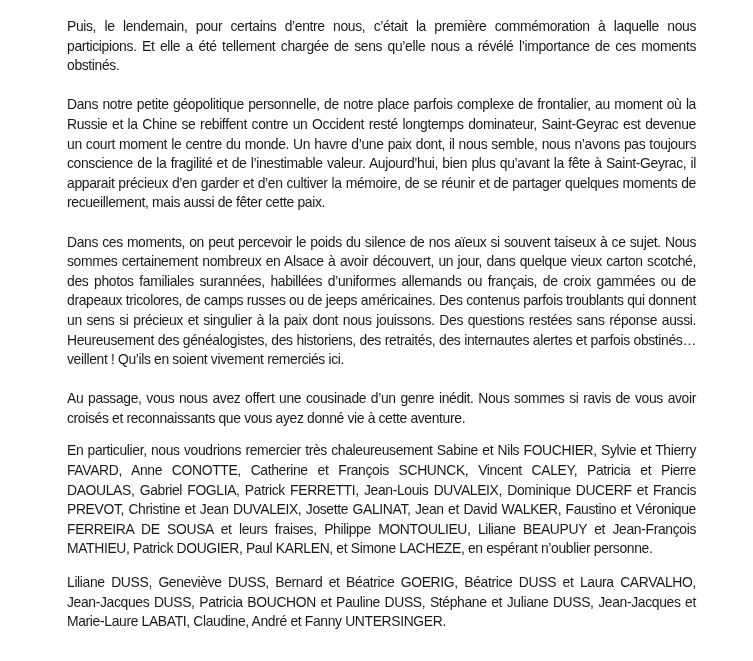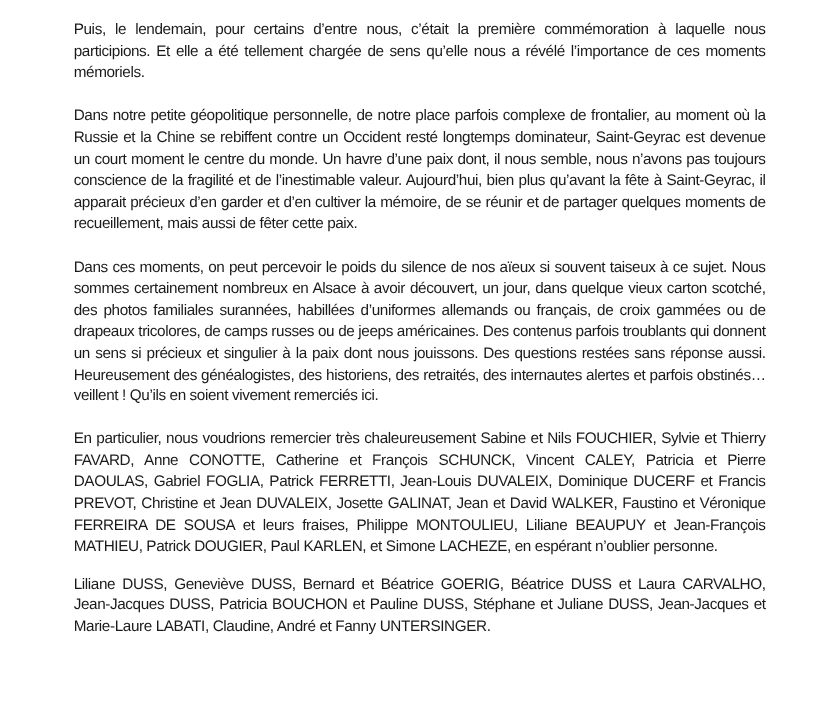--- a/index.html
+++ b/index.html
@@ -34,18 +34,19 @@
       margin-bottom: 13px;
     }
     .para.mid {
       margin-bottom: 14px;
     }
   </style>
 </head>
 <body>
 
 <div class="page">
-  <p class="para">Puis, le lendemain, pour certains d’entre nous, c’était la première commémoration à laquelle nous participions. Et elle a été tellement chargée de sens qu’elle nous a révélé l’importance de ces moments mémoriels.</p>
+  <p class="para">Puis, le lendemain, pour certains d’entre nous, c’était la première commémoration à laquelle nous participions. Et elle a été tellement chargée de sens qu’elle nous a révélé l’importance de ces moments obstinés.</p>
   <p class="para">Dans notre petite géopolitique personnelle, de notre place parfois complexe de frontalier, au moment où la Russie et la Chine se rebiffent contre un Occident resté longtemps dominateur, Saint-Geyrac est devenue un court moment le centre du monde. Un havre d’une paix dont, il nous semble, nous n’avons pas toujours conscience de la fragilité et de l’inestimable valeur. Aujourd’hui, bien plus qu’avant la fête à Saint-Geyrac, il apparait précieux d’en garder et d’en cultiver la mémoire, de se réunir et de partager quelques moments de recueillement, mais aussi de fêter cette paix.</p>
   <p class="para">Dans ces moments, on peut percevoir le poids du silence de nos aïeux si souvent taiseux à ce sujet. Nous sommes certainement nombreux en Alsace à avoir découvert, un jour, dans quelque vieux carton scotché, des photos familiales surannées, habillées d’uniformes allemands ou français, de croix gammées ou de drapeaux tricolores, de camps russes ou de jeeps américaines. Des contenus parfois troublants qui donnent un sens si précieux et singulier à la paix dont nous jouissons. Des questions restées sans réponse aussi. Heureusement des généalogistes, des historiens, des retraités, des internautes alertes et parfois obstinés… veillent ! Qu’ils en soient vivement remerciés ici.</p>
+  <p class="para tight">Au passage, vous nous avez offert une cousinade d’un genre inédit. Nous sommes si ravis de vous avoir croisés et reconnaissants que vous ayez donné vie à cette aventure.</p>
   <p class="para mid">En particulier, nous voudrions remercier très chaleureusement Sabine et Nils FOUCHIER, Sylvie et Thierry FAVARD, Anne CONOTTE, Catherine et François SCHUNCK, Vincent CALEY, Patricia et Pierre DAOULAS, Gabriel FOGLIA, Patrick FERRETTI, Jean-Louis DUVALEIX, Dominique DUCERF et Francis PREVOT, Christine et Jean DUVALEIX, Josette GALINAT, Jean et David WALKER, Faustino et Véronique FERREIRA DE SOUSA et leurs fraises, Philippe MONTOULIEU, Liliane BEAUPUY et Jean-François MATHIEU, Patrick DOUGIER, Paul KARLEN, et Simone LACHEZE, en espérant n’oublier personne.</p>
   <p class="para">Liliane DUSS, Geneviève DUSS, Bernard et Béatrice GOERIG, Béatrice DUSS et Laura CARVALHO, Jean-Jacques DUSS, Patricia BOUCHON et Pauline DUSS, Stéphane et Juliane DUSS, Jean-Jacques et Marie-Laure LABATI,  Claudine, André et Fanny UNTERSINGER.</p>
 </div>
 
 </body></html>

